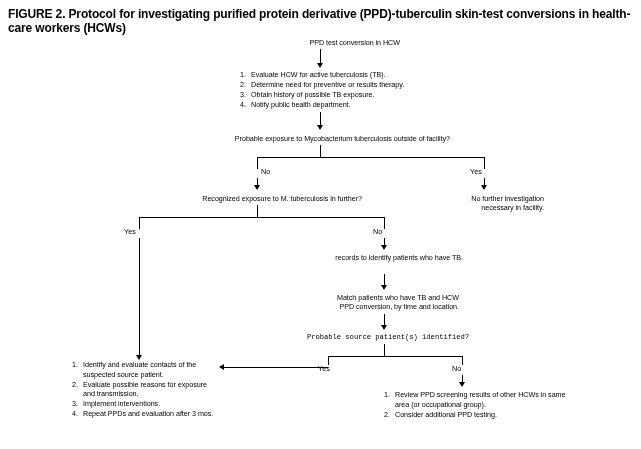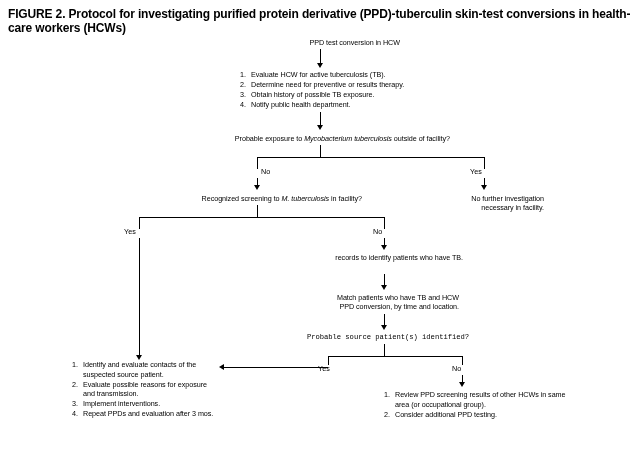--- a/index.html
+++ b/index.html
@@ -32,21 +32,21 @@
   }
   
   .node {
     position: absolute;
     font-size: 7.2px;
     line-height: 9.4px;
     letter-spacing: -0.05px;
     white-space: nowrap;
   }
   .node.ctr { text-align: right; }
-  .ital { font-style: italic; }
+  .ital { }
   
   .olist {
     position: absolute;
     font-size: 7.2px;
     line-height: 9.6px;
     letter-spacing: -0.05px;
   }
   .olist .li {
     position: relative;
     padding-left: 11px;
@@ -143,21 +143,21 @@
   <div class="arrow-down" style="left:253.5px; top:185px;"></div>
   <div class="vline" style="left:484px; top:178px; height:8px;"></div>
   <div class="arrow-down" style="left:480.5px; top:185px;"></div>
 
   <div class="node ctr" style="left:424px; top:194px; width:120px;">
     <div>No further investigation</div>
     <div>necessary in facility.</div>
   </div>
 
   <div class="node ctr" style="left:152px; top:194px; width:210px;">
-    <span>Recognized screening to </span><span class="ital">M. tuberculosis</span><span> in facility?</span>
+    <span>Recognized exposure to </span><span class="ital">M. tuberculosis</span><span> in further?</span>
   </div>
 
   <div class="vline" style="left:257px; top:205px; height:12px;"></div>
   <div class="hline" style="left:139px; top:217px; width:246px;"></div>
   <div class="vline" style="left:139px; top:217px; height:12px;"></div>
   <div class="vline" style="left:384px; top:217px; height:12px;"></div>
 
   <div class="blabel" style="left:124px; top:227px;">Yes</div>
   <div class="blabel" style="left:373px; top:227px;">No</div>
 

